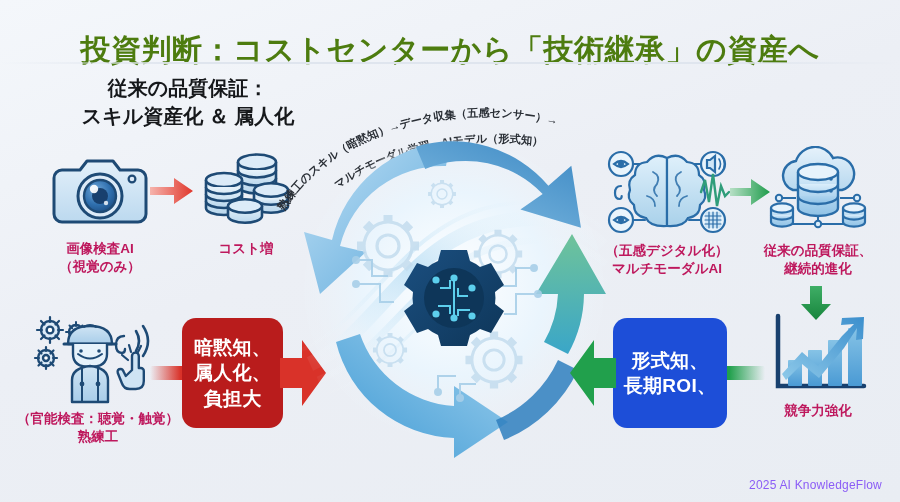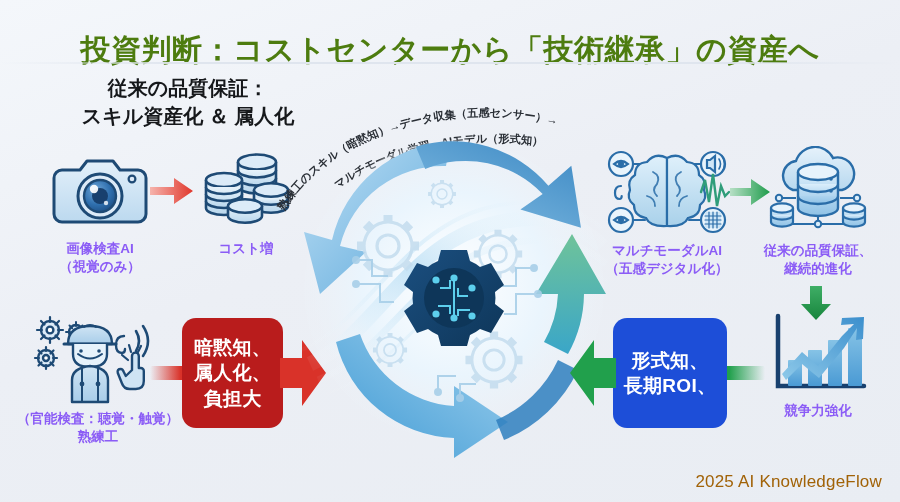--- a/index.html
+++ b/index.html
@@ -29,21 +29,21 @@
     position:absolute; text-align:center; color:#16181b;
     font-size:20px; font-weight:bold; line-height:1.42;
   }
   .colhead.left  { left:38px;  top:74px; width:300px; }
   .colhead.right { left:588px; top:74px; width:300px; }
   .colhead span { display:block; }
 
   
   .tile { position:absolute; text-align:center; }
   .tile .cap {
-    font-size:13.5px; font-weight:bold; color:#8b5cf6;
+    font-size:13.5px; font-weight:bold; color:#be185d;
     line-height:1.35; margin-top:4px; white-space:nowrap;
   }
   .tile .cap span { display:block; }
 
   .t-camera { left:34px;  top:148px; width:132px; }
   .t-coin   { left:180px; top:148px; width:132px; }
   .t-worker { left:8px;   top:310px; width:180px; }
   .t-brain  { left:592px; top:146px; width:150px; }
   .t-cloud  { left:748px; top:146px; width:140px; }
   .t-chart  { left:748px; top:312px; width:140px; }
@@ -81,21 +81,21 @@
     font-size:11.2px; font-weight:bold; fill:#2a2f36;
   }
 
   
   .cycle { position:absolute; left:296px; top:128px; width:316px; height:330px; }
   .cycle svg { display:block; }
 
   
   .footer {
     position:absolute; right:18px; bottom:10px;
-    font-size:17px; color:#a16207; letter-spacing:0.2px;
+    font-size:12px; color:#8b5cf6; letter-spacing:0.2px;
   }
 </style>
 </head>
 <body>
 
 <div class="stage">
 
   <div class="title">投資判断：コストセンターから「技術継承」の資産へ</div>
   <div class="title-rule"></div>
 
@@ -435,22 +435,22 @@
           <path d="M102 66 h16 v16 h-16 z" fill="#cfe6f6" stroke="none"></path>
           <path d="M102 70 h16 M102 74 h16 M102 78 h16 M106 66 v16 M110 66 v16 M114 66 v16" stroke-width="1.2"></path>
         </g>
 
         <path d="M18 40 q-6 0-6 7 q0 6 4.5 6 q2.2 0 2.2-3" stroke-width="2.2"></path>
 
         <path d="M98 46 l4 -12 4 22 4 -28 4 32 4 -20 4 10 4 -4" stroke="#2f9d7a" stroke-width="2.4"></path>
       </g>
     </svg>
     <div class="cap">
+      <span>（五感デジタル化）</span>
       <span>マルチモーダルAI</span>
-      <span>（五感デジタル化）</span>
     </div>
   </div>
 
   <div class="mini-arrow" style="left:730px; top:178px;">
     <svg width="40" height="28" viewBox="0 0 40 28">
       <defs>
         <linearGradient id="gGrnA" x1="0" y1="0" x2="1" y2="0">
           <stop offset="0%" stop-color="#b7e0c6"></stop>
             <stop offset="100%" stop-color="#1e9c4b"></stop>
         </linearGradient>

